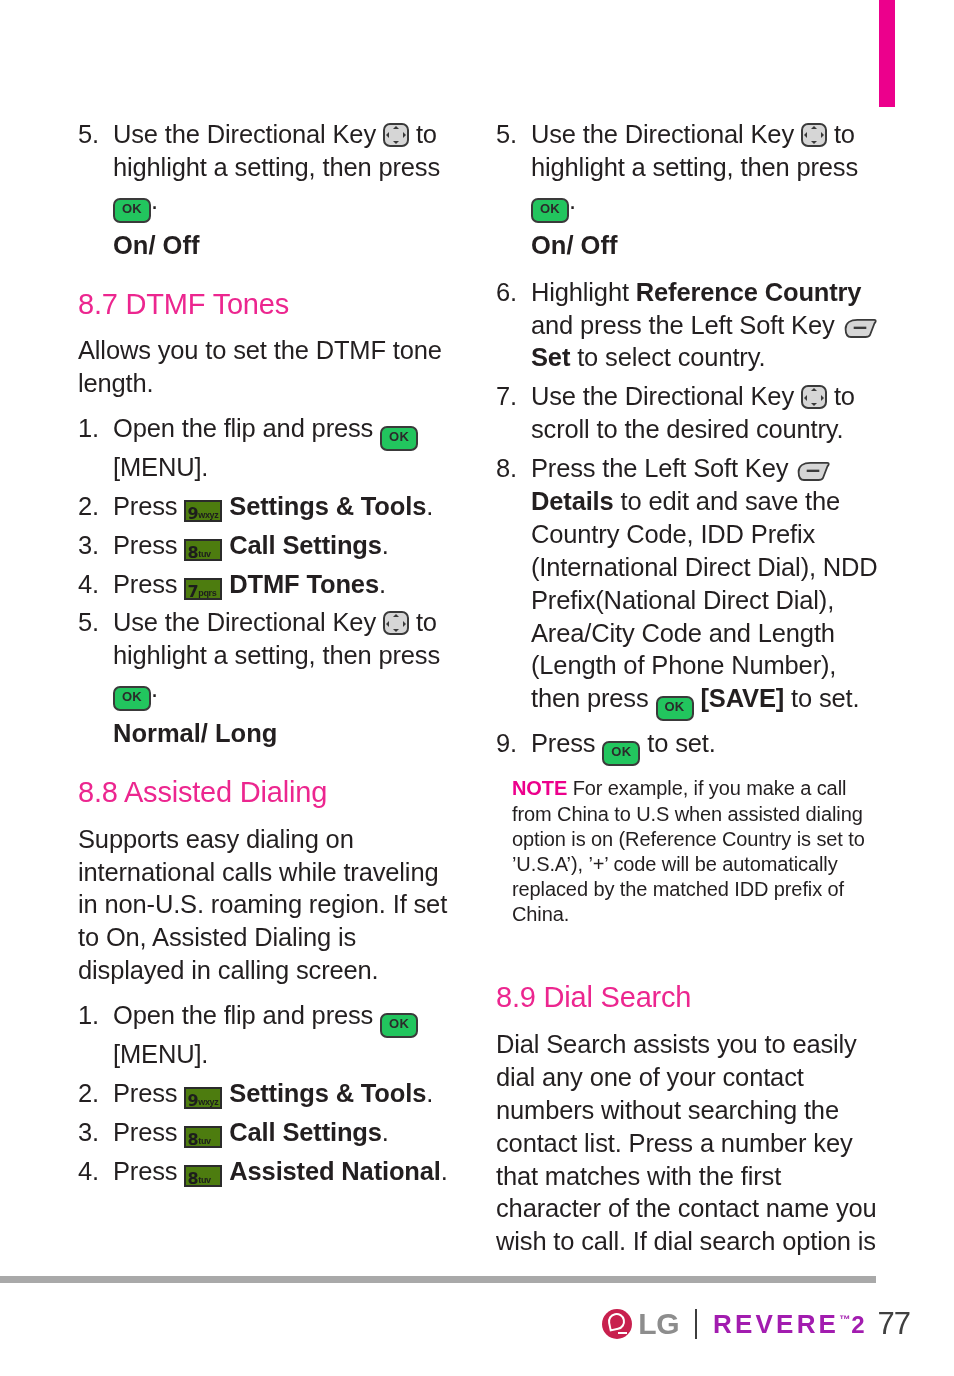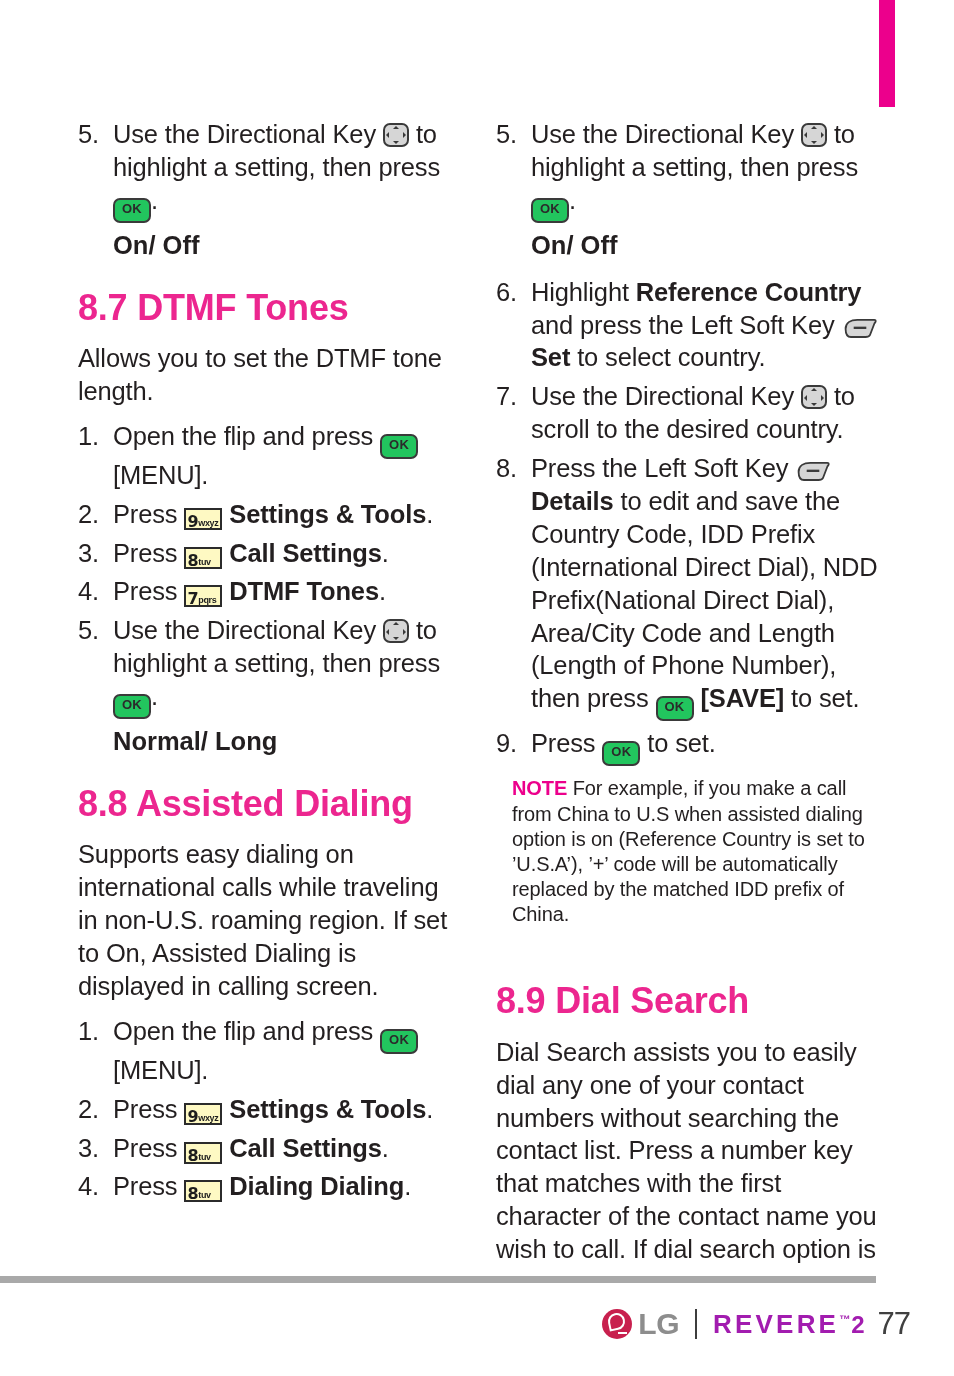--- a/index.html
+++ b/index.html
@@ -36,22 +36,22 @@
   .col {
     position: absolute;
     top: 0;
   }
   .col-left  { left: 78px;  width: 378px; }
   .col-right { left: 496px; width: 382px; }
 
   
   .sec-head {
     color: #ec268f;
-    font-size: 36px;
-    font-weight: 700;
+    font-size: 29px;
+    font-weight: 400;
     line-height: 1.12;
     margin: 26px 0 14px 0;
     letter-spacing: -0.2px;
   }
   .para {
     font-size: 25.5px;
     line-height: 1.29;
     margin: 0 0 12px 0;
     letter-spacing: -0.15px;
   }
@@ -114,21 +114,21 @@
     letter-spacing: 0.3px;
     color: #2b2b2b;
     font-family: "Liberation Sans", sans-serif;
   }
 
   
   .ico-key {
     width: 38px;
     height: 22px;
     border: 2.4px solid #2b2b2b;
-    background: #fef9c3;
+    background: #4d7c0f;
     box-sizing: border-box;
     text-align: left;
     line-height: 17px;
     white-space: nowrap;
     padding: 0 1px;
   }
   .ico-key .d {
     font-size: 16px;
     font-weight: bold;
     color: #1d1d1d;
@@ -323,21 +323,21 @@
 
     <div class="step">
       <span class="num">3.</span><span>Press</span>
       <span class="ico ico-key"><span class="d">8</span><span class="l">tuv</span></span>
       <b>Call Settings</b><span>.</span>
     </div>
 
     <div class="step">
       <span class="num">4.</span><span>Press</span>
       <span class="ico ico-key"><span class="d">8</span><span class="l">tuv</span></span>
-      <b>Dialing Dialing</b><span>.</span>
+      <b>Assisted National</b><span>.</span>
     </div>
 
   </div>
 
   <div class="col col-right">
 
     <div class="step">
       <span class="num">5.</span><span>Use the Directional Key</span>
       <span class="ico ico-dir"><i class="up"></i><i class="down"></i><i class="left"></i><i class="right"></i></span>
       <span>to highlight a setting, then press</span>

